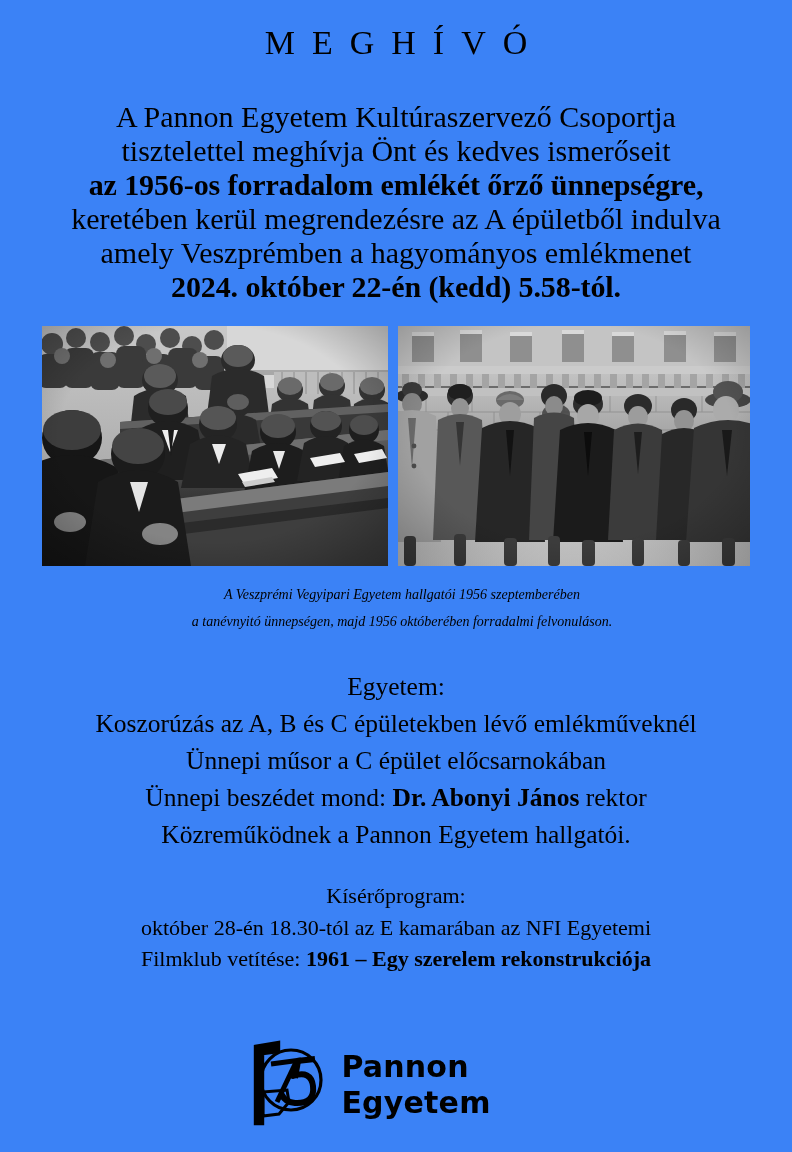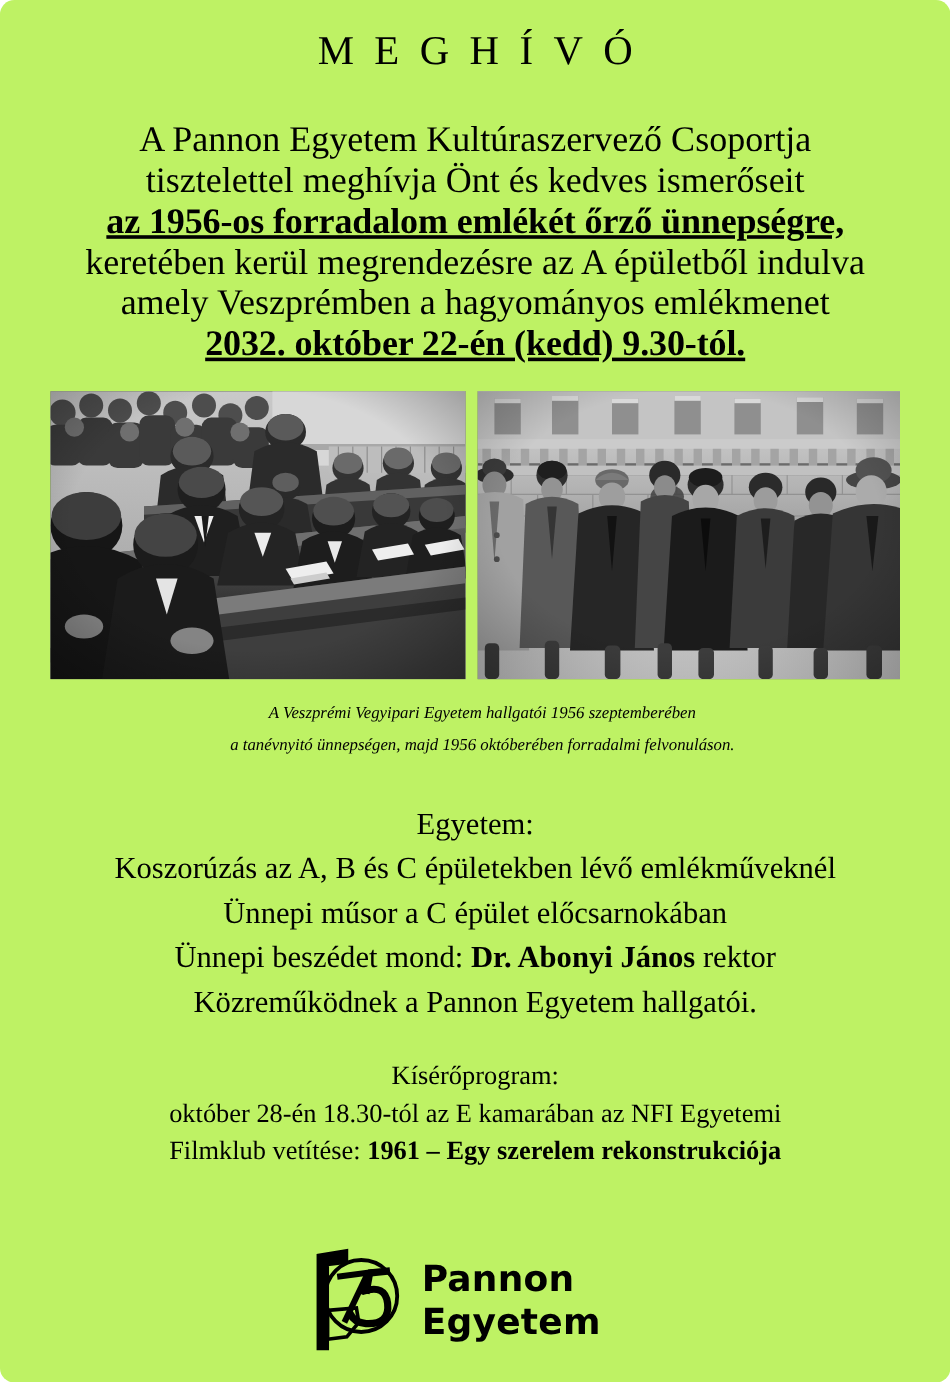--- a/index.html
+++ b/index.html
@@ -14,22 +14,21 @@
     position: relative;
     font-family: "Liberation Serif", "DejaVu Serif", serif;
     color: #000000;
     overflow: hidden;
   }
 
   .page {
     position: relative;
     width: 792px;
     height: 1152px;
-    background: #bef264;
-    border-radius: 12px;
+    background: #3b82f6;
   }
 
   
   .invite-title {
     position: absolute;
     top: 24px;
     left: 0;
     width: 792px;
     text-align: center;
     font-size: 34px;
@@ -44,21 +43,21 @@
   .intro {
     position: absolute;
     top: 100px;
     left: 46px;
     width: 700px;
     text-align: center;
     font-size: 30px;
     line-height: 34px;
   }
   .intro .ln { display: block; white-space: nowrap; }
-  .intro .bold { font-weight: 700; letter-spacing: -0.1px; text-decoration: underline; }
+  .intro .bold { font-weight: 700; letter-spacing: -0.1px; }
 
   
   .photos {
     position: absolute;
     top: 326px;
     left: 42px;
     width: 708px;
     height: 240px;
     display: flex;
     justify-content: space-between;
@@ -111,21 +110,21 @@
     font-size: 22px;
     line-height: 31.5px;
   }
   .sideprogram .ln { display: block; white-space: nowrap; }
   .sideprogram .bold { font-weight: 700; }
 
   
   .logo {
     position: absolute;
     top: 1040px;
-    left: 12px;
+    left: 2px;
     width: 736px;
     display: flex;
     justify-content: center;
     align-items: center;
     gap: 14px;
   }
   .logo-mark { width: 78px; height: 90px; display: block; }
   .logo-word {
     font-family: "DejaVu Sans", "Liberation Sans", sans-serif;
     font-weight: 700;
@@ -142,21 +141,21 @@
 <div class="page">
 
   <div class="invite-title">MEGHÍVÓ</div>
 
   <div class="intro">
     <span class="ln">A Pannon Egyetem Kultúraszervező Csoportja</span>
     <span class="ln">tisztelettel meghívja Önt és kedves ismerőseit</span>
     <span class="ln bold">az 1956-os forradalom emlékét őrző ünnepségre,</span>
     <span class="ln">keretében kerül megrendezésre az A épületből indulva</span>
     <span class="ln">amely Veszprémben a hagyományos emlékmenet</span>
-    <span class="ln bold">2032. október 22-én (kedd) 9.30-tól.</span>
+    <span class="ln bold">2024. október 22-én (kedd) 5.58-tól.</span>
   </div>
 
   <div class="photos">
 
     <div class="photo photo-left">
       <svg viewBox="0 0 346 240" preserveAspectRatio="xMidYMid slice" aria-hidden="true">
         <defs>
           <linearGradient id="wallL" x1="0" y1="0" x2="0" y2="1">
             <stop offset="0%" stop-color="#c9c9c9"></stop>
             <stop offset="100%" stop-color="#9a9a9a"></stop>

